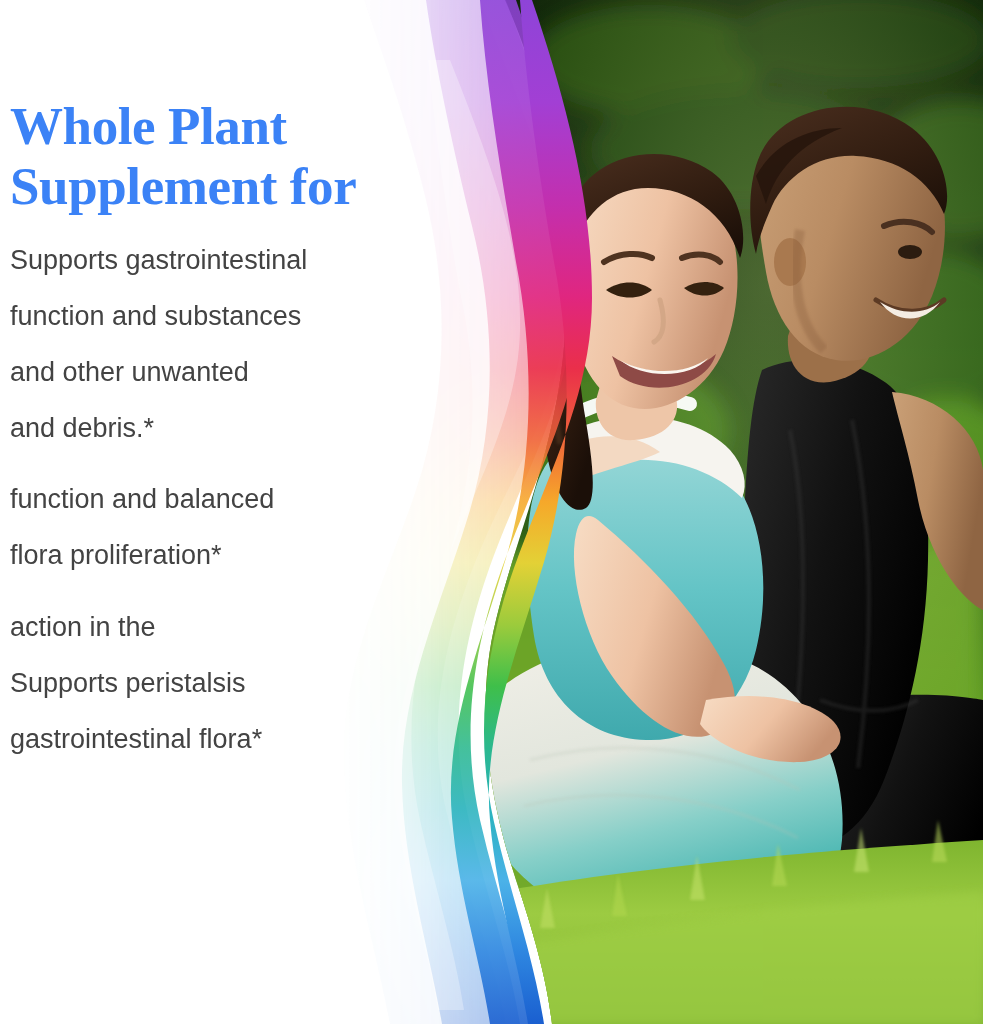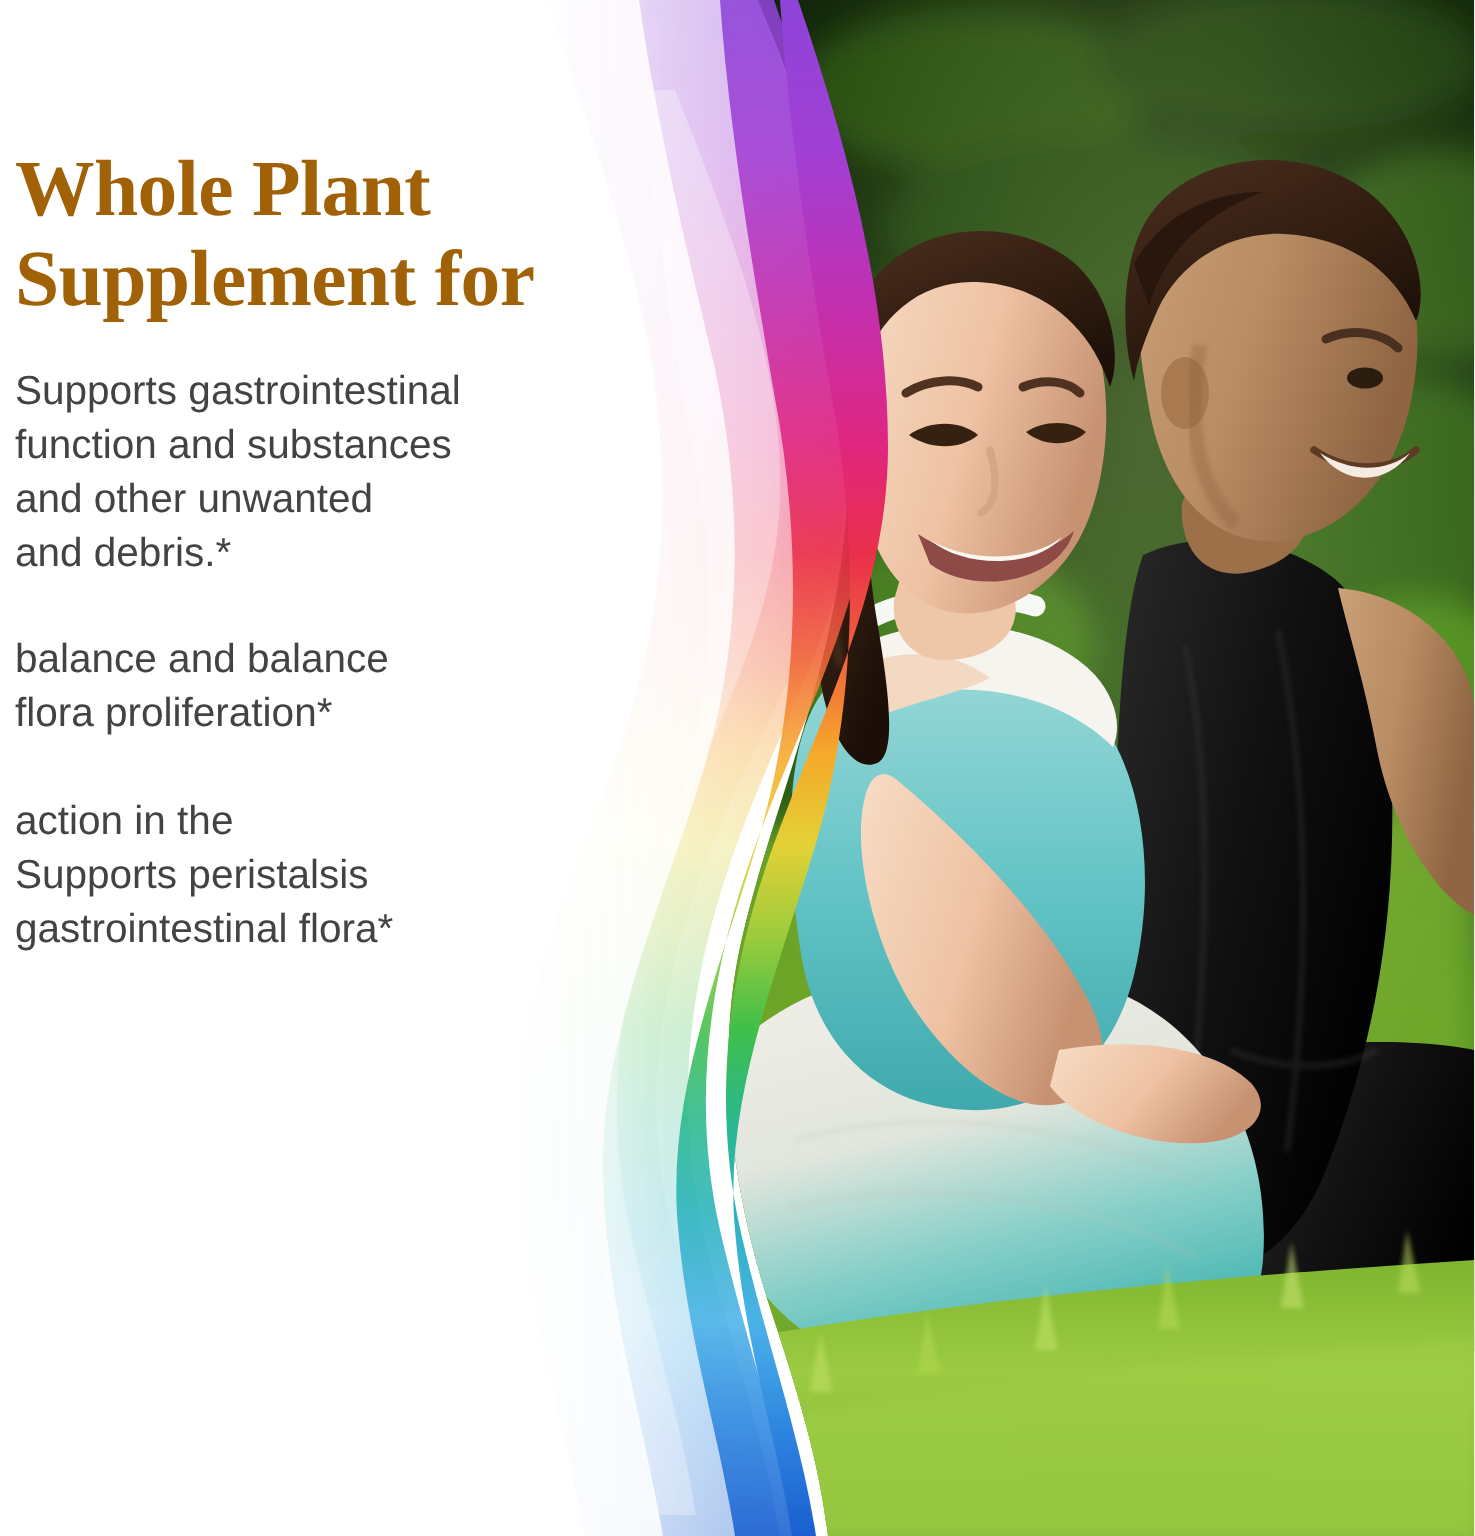--- a/index.html
+++ b/index.html
@@ -37,36 +37,36 @@
     width:430px; height:1024px;
     padding:96px 0 0 10px;
   }
 
   #headline {
     font-family:"Liberation Serif", serif;
     font-weight:700;
     font-size:53px;
     line-height:1.14;
     letter-spacing:-0.4px;
-    color:#a16207;
+    color:#3b82f6;
     width:420px;
     margin-bottom:26px;
   }
   #headline .hl-line { display:block; white-space:nowrap; }
 
   .body-para {
     font-family:"Liberation Sans", sans-serif;
     font-weight:400;
     font-size:27px;
     line-height:1.33;
     color:#434343;
     width:430px;
     margin-bottom:36px;
   }
-  .body-para .bp-line { display:block; white-space:nowrap; }
+  .body-para .bp-line { display:block; white-space:nowrap;margin-top:20px; }
 </style>
 </head>
 <body>
 
 <div id="stage">
 
   <div id="photo-panel">
     <svg id="photo-svg" viewBox="0 0 983 1024" preserveAspectRatio="none">
       <defs>
 
@@ -422,21 +422,21 @@
     </h1>
 
     <p class="body-para">
       <span class="bp-line">Supports gastrointestinal</span>
       <span class="bp-line">function and substances</span>
       <span class="bp-line">and other unwanted</span>
       <span class="bp-line">and debris.*</span>
     </p>
 
     <p class="body-para">
-      <span class="bp-line">balance and balance</span>
+      <span class="bp-line">function and balanced</span>
       <span class="bp-line">flora proliferation*</span>
     </p>
 
     <p class="body-para">
       <span class="bp-line">action in the</span>
       <span class="bp-line">Supports peristalsis</span>
       <span class="bp-line">gastrointestinal flora*</span>
     </p>
 
   </div>

